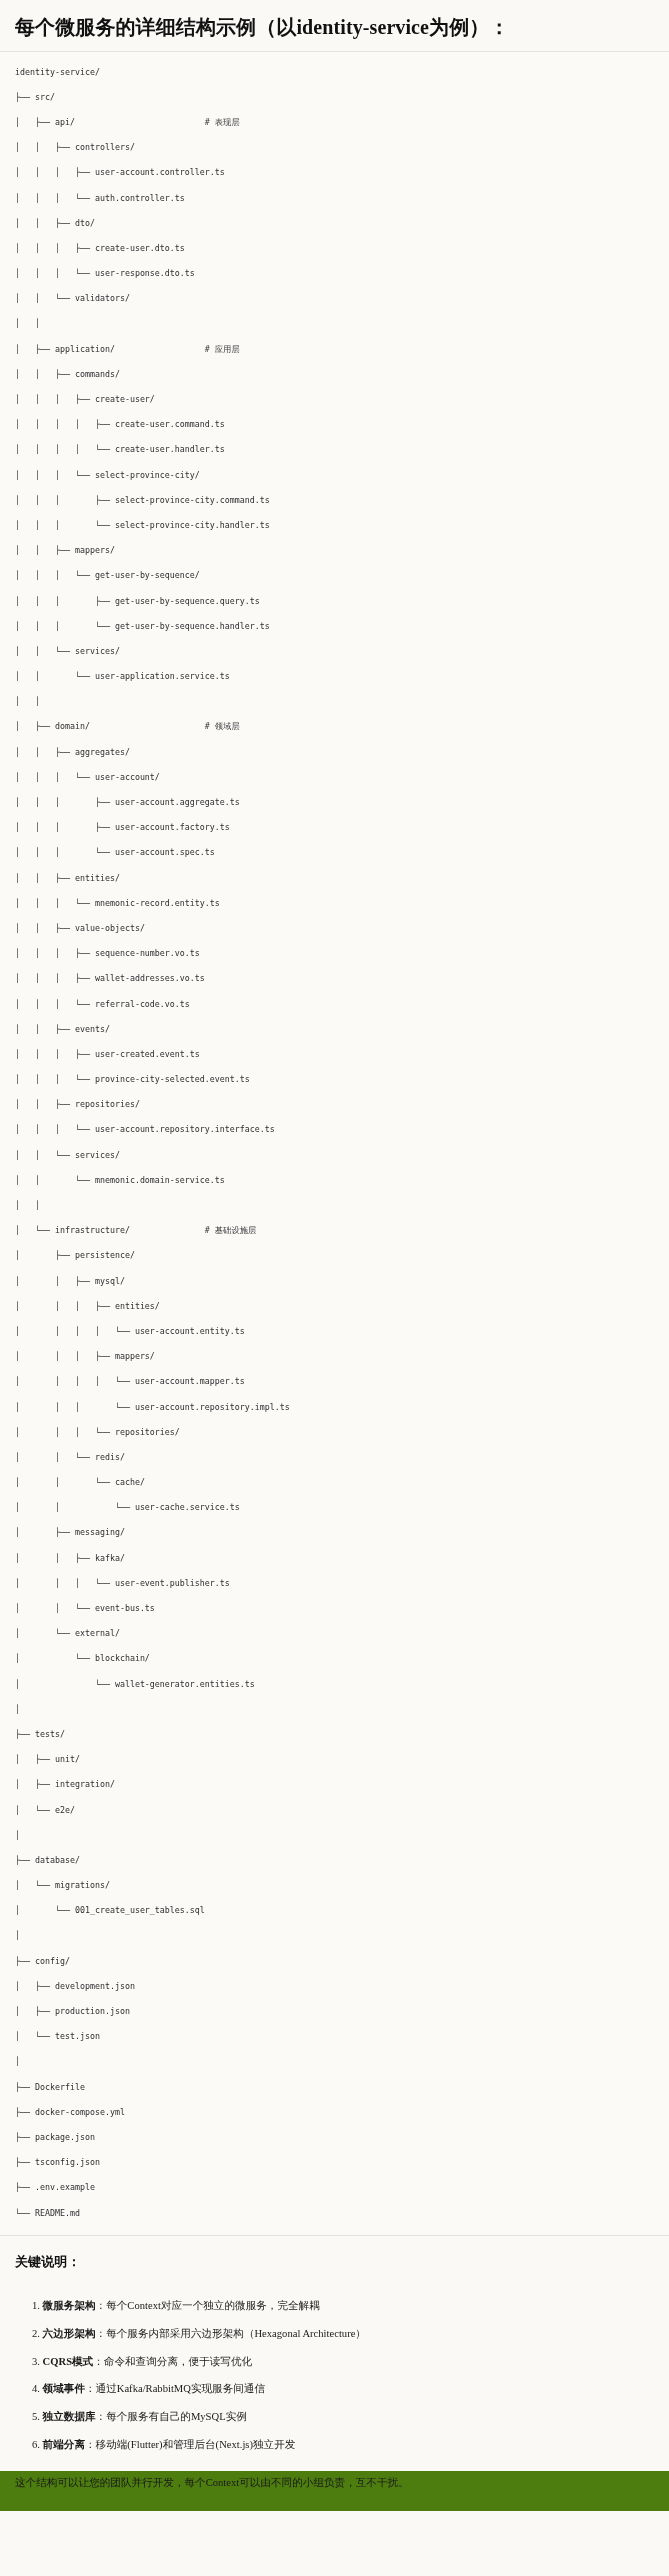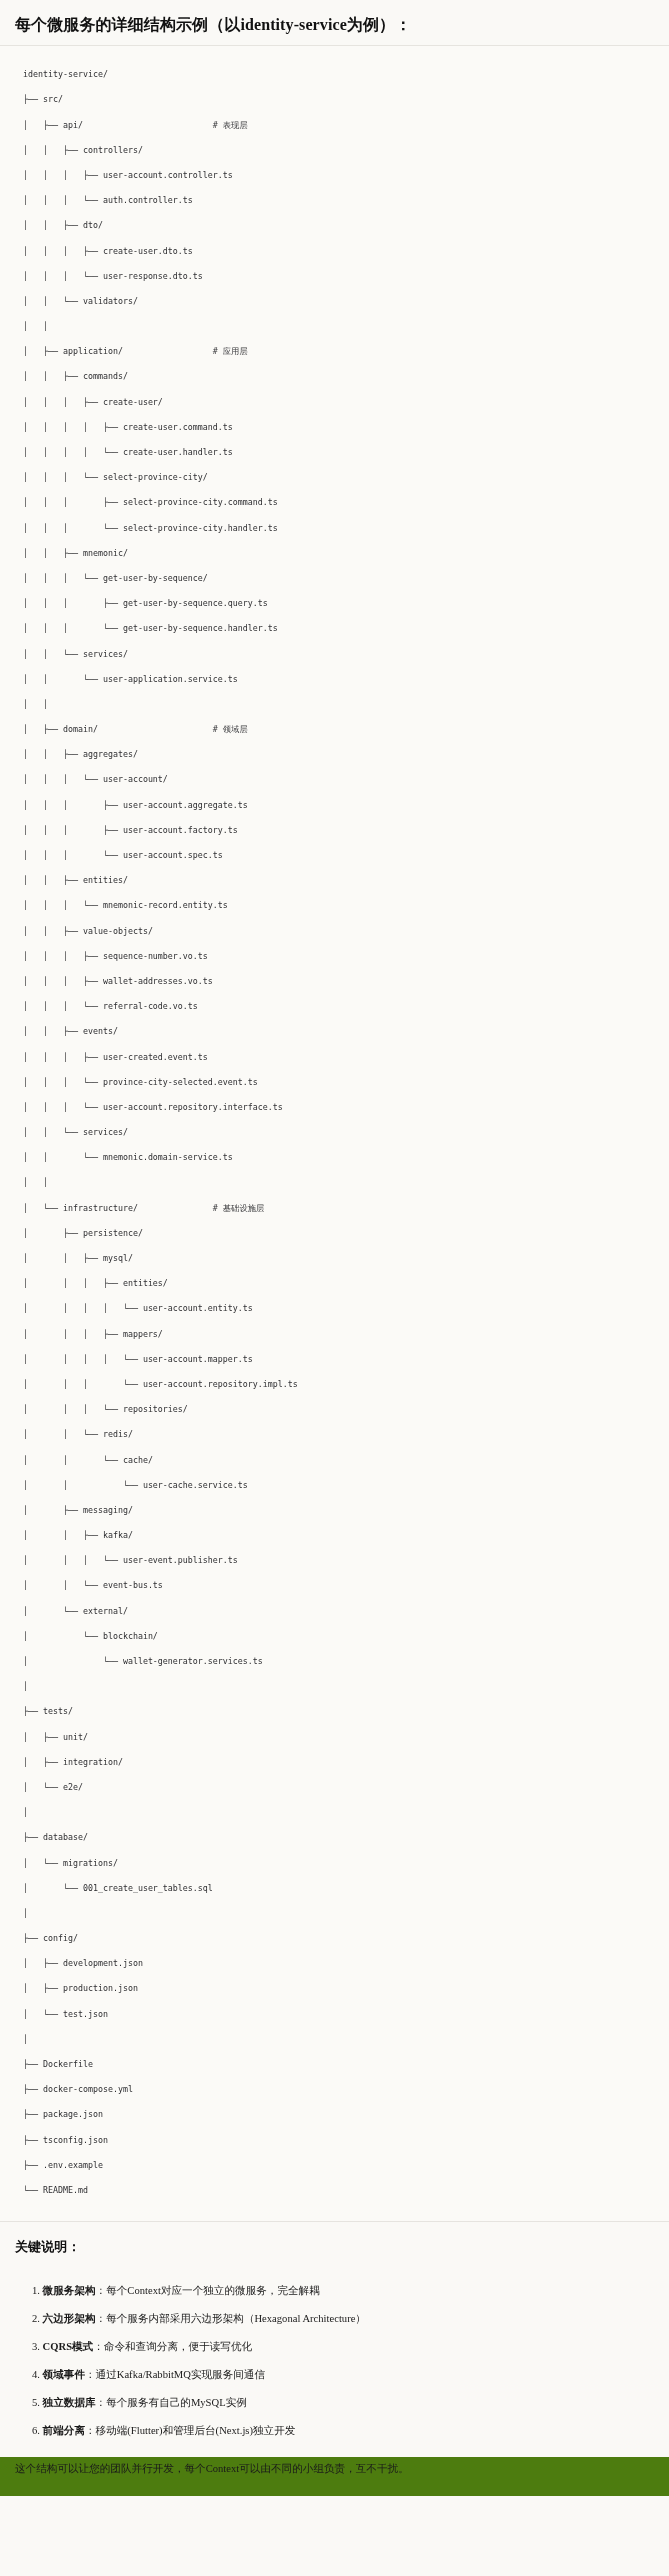--- a/index.html
+++ b/index.html
@@ -16,35 +16,35 @@
 
   
   .doc-header {
     padding: 13.8px 15px 10px 15px;
     border-bottom: 0.6px solid #e6e4df;
     background: #faf9f6;
   }
   .doc-title {
     font-family: "Liberation Serif", serif;
     font-weight: bold;
-    font-size: 16px;
+    font-size: 20px;
     line-height: 1.35;
     letter-spacing: 0.1px;
     margin: 0;
     color: #111111;
   }
 
   
   .tree-block {
     padding: 13.8px 15px 16.3px 15px;
     background: #fbfaf7;
     border-bottom: 0.6px solid #e6e4df;
   }
   .tree-pre {
-    margin: 8px;
+    margin: 0;
     font-family: "DejaVu Sans Mono", "Liberation Mono", monospace;
     font-size: 8.3px;
     line-height: 12.6px;
     color: #2d2d30;
     white-space: pre;
     letter-spacing: 0px;
     tab-size: 4;
   }
   .tree-line {
     white-space: pre;
@@ -118,21 +118,21 @@
 <span class="tree-line">│   │   └── validators/</span>
 <span class="tree-line">│   │</span>
 <span class="tree-line">│   ├── application/                  <span class="cmt"># 应用层</span></span>
 <span class="tree-line">│   │   ├── commands/</span>
 <span class="tree-line">│   │   │   ├── create-user/</span>
 <span class="tree-line">│   │   │   │   ├── create-user.command.ts</span>
 <span class="tree-line">│   │   │   │   └── create-user.handler.ts</span>
 <span class="tree-line">│   │   │   └── select-province-city/</span>
 <span class="tree-line">│   │   │       ├── select-province-city.command.ts</span>
 <span class="tree-line">│   │   │       └── select-province-city.handler.ts</span>
-<span class="tree-line">│   │   ├── mnemonic/</span>
+<span class="tree-line">│   │   ├── mappers/</span>
 <span class="tree-line">│   │   │   └── get-user-by-sequence/</span>
 <span class="tree-line">│   │   │       ├── get-user-by-sequence.query.ts</span>
 <span class="tree-line">│   │   │       └── get-user-by-sequence.handler.ts</span>
 <span class="tree-line">│   │   └── services/</span>
 <span class="tree-line">│   │       └── user-application.service.ts</span>
 <span class="tree-line">│   │</span>
 <span class="tree-line">│   ├── domain/                       <span class="cmt"># 领域层</span></span>
 <span class="tree-line">│   │   ├── aggregates/</span>
 <span class="tree-line">│   │   │   └── user-account/</span>
 <span class="tree-line">│   │   │       ├── user-account.aggregate.ts</span>
@@ -140,20 +140,21 @@
 <span class="tree-line">│   │   │       └── user-account.spec.ts</span>
 <span class="tree-line">│   │   ├── entities/</span>
 <span class="tree-line">│   │   │   └── mnemonic-record.entity.ts</span>
 <span class="tree-line">│   │   ├── value-objects/</span>
 <span class="tree-line">│   │   │   ├── sequence-number.vo.ts</span>
 <span class="tree-line">│   │   │   ├── wallet-addresses.vo.ts</span>
 <span class="tree-line">│   │   │   └── referral-code.vo.ts</span>
 <span class="tree-line">│   │   ├── events/</span>
 <span class="tree-line">│   │   │   ├── user-created.event.ts</span>
 <span class="tree-line">│   │   │   └── province-city-selected.event.ts</span>
+<span class="tree-line">│   │   ├── repositories/</span>
 <span class="tree-line">│   │   │   └── user-account.repository.interface.ts</span>
 <span class="tree-line">│   │   └── services/</span>
 <span class="tree-line">│   │       └── mnemonic.domain-service.ts</span>
 <span class="tree-line">│   │</span>
 <span class="tree-line">│   └── infrastructure/               <span class="cmt"># 基础设施层</span></span>
 <span class="tree-line">│       ├── persistence/</span>
 <span class="tree-line">│       │   ├── mysql/</span>
 <span class="tree-line">│       │   │   ├── entities/</span>
 <span class="tree-line">│       │   │   │   └── user-account.entity.ts</span>
 <span class="tree-line">│       │   │   ├── mappers/</span>
@@ -162,21 +163,21 @@
 <span class="tree-line">│       │   │   └── repositories/</span>
 <span class="tree-line">│       │   └── redis/</span>
 <span class="tree-line">│       │       └── cache/</span>
 <span class="tree-line">│       │           └── user-cache.service.ts</span>
 <span class="tree-line">│       ├── messaging/</span>
 <span class="tree-line">│       │   ├── kafka/</span>
 <span class="tree-line">│       │   │   └── user-event.publisher.ts</span>
 <span class="tree-line">│       │   └── event-bus.ts</span>
 <span class="tree-line">│       └── external/</span>
 <span class="tree-line">│           └── blockchain/</span>
-<span class="tree-line">│               └── wallet-generator.services.ts</span>
+<span class="tree-line">│               └── wallet-generator.entities.ts</span>
 <span class="tree-line">│</span>
 <span class="tree-line">├── tests/</span>
 <span class="tree-line">│   ├── unit/</span>
 <span class="tree-line">│   ├── integration/</span>
 <span class="tree-line">│   └── e2e/</span>
 <span class="tree-line">│</span>
 <span class="tree-line">├── database/</span>
 <span class="tree-line">│   └── migrations/</span>
 <span class="tree-line">│       └── 001_create_user_tables.sql</span>
 <span class="tree-line">│</span>

